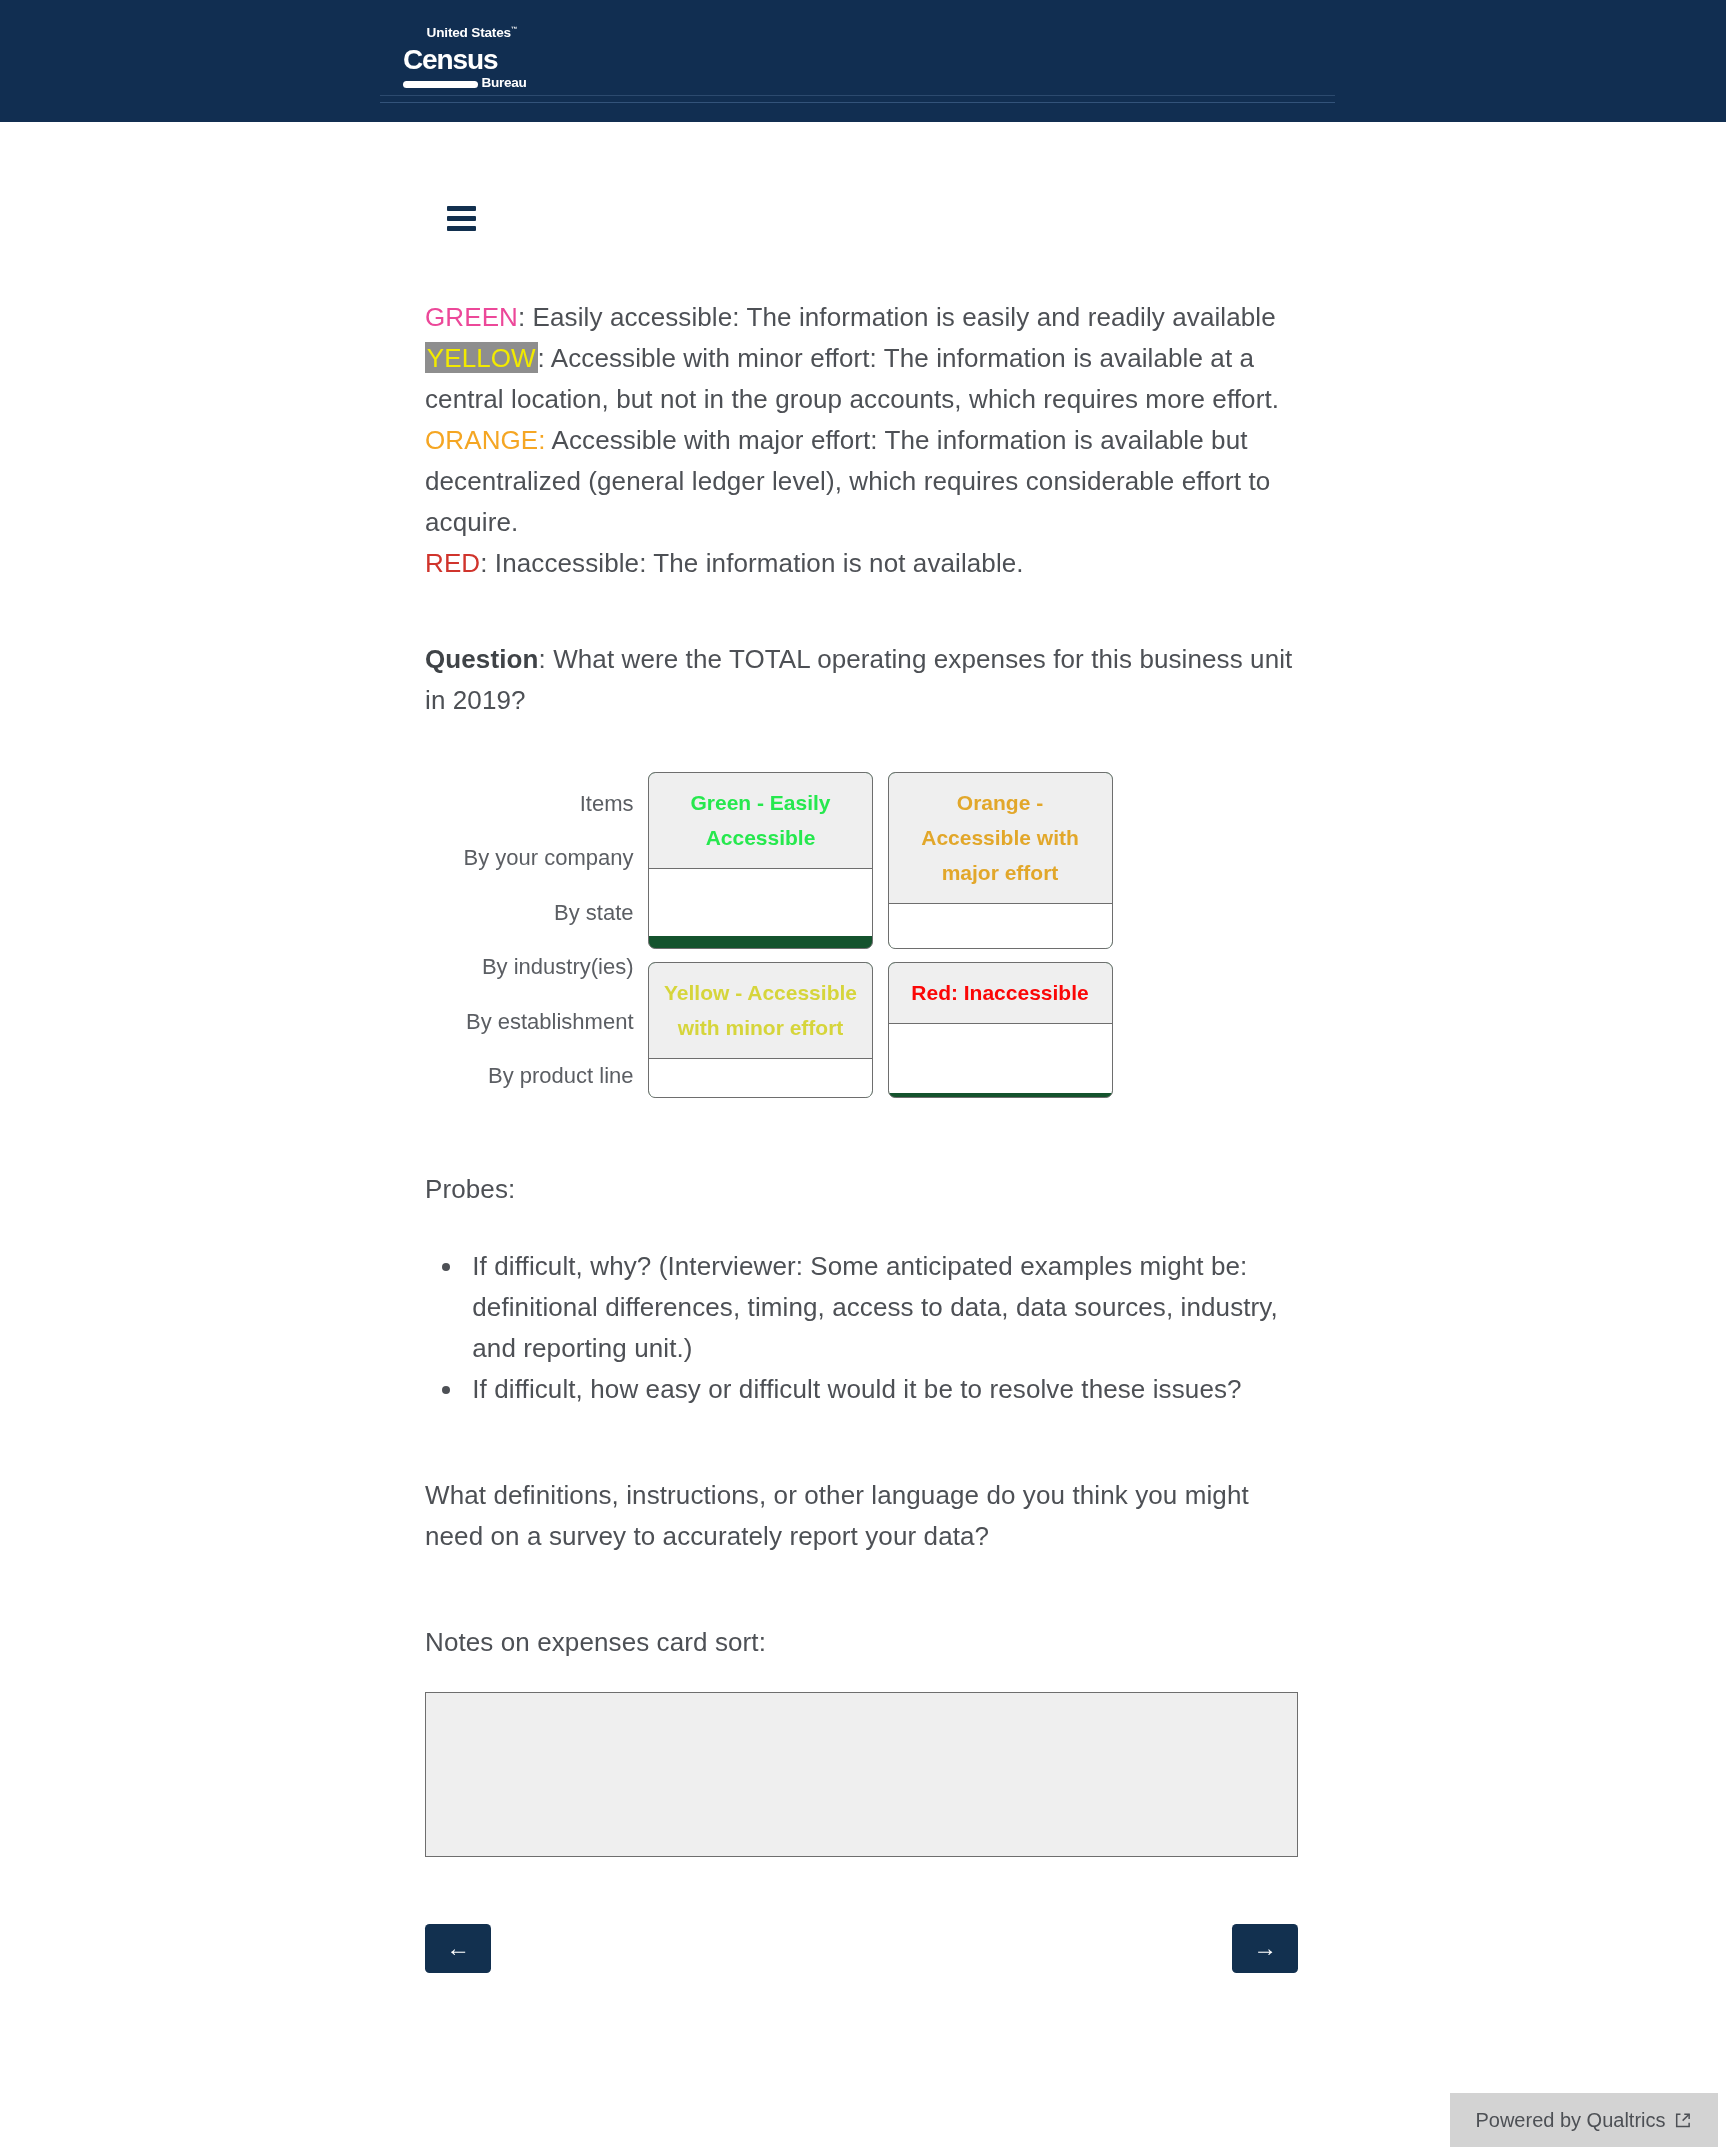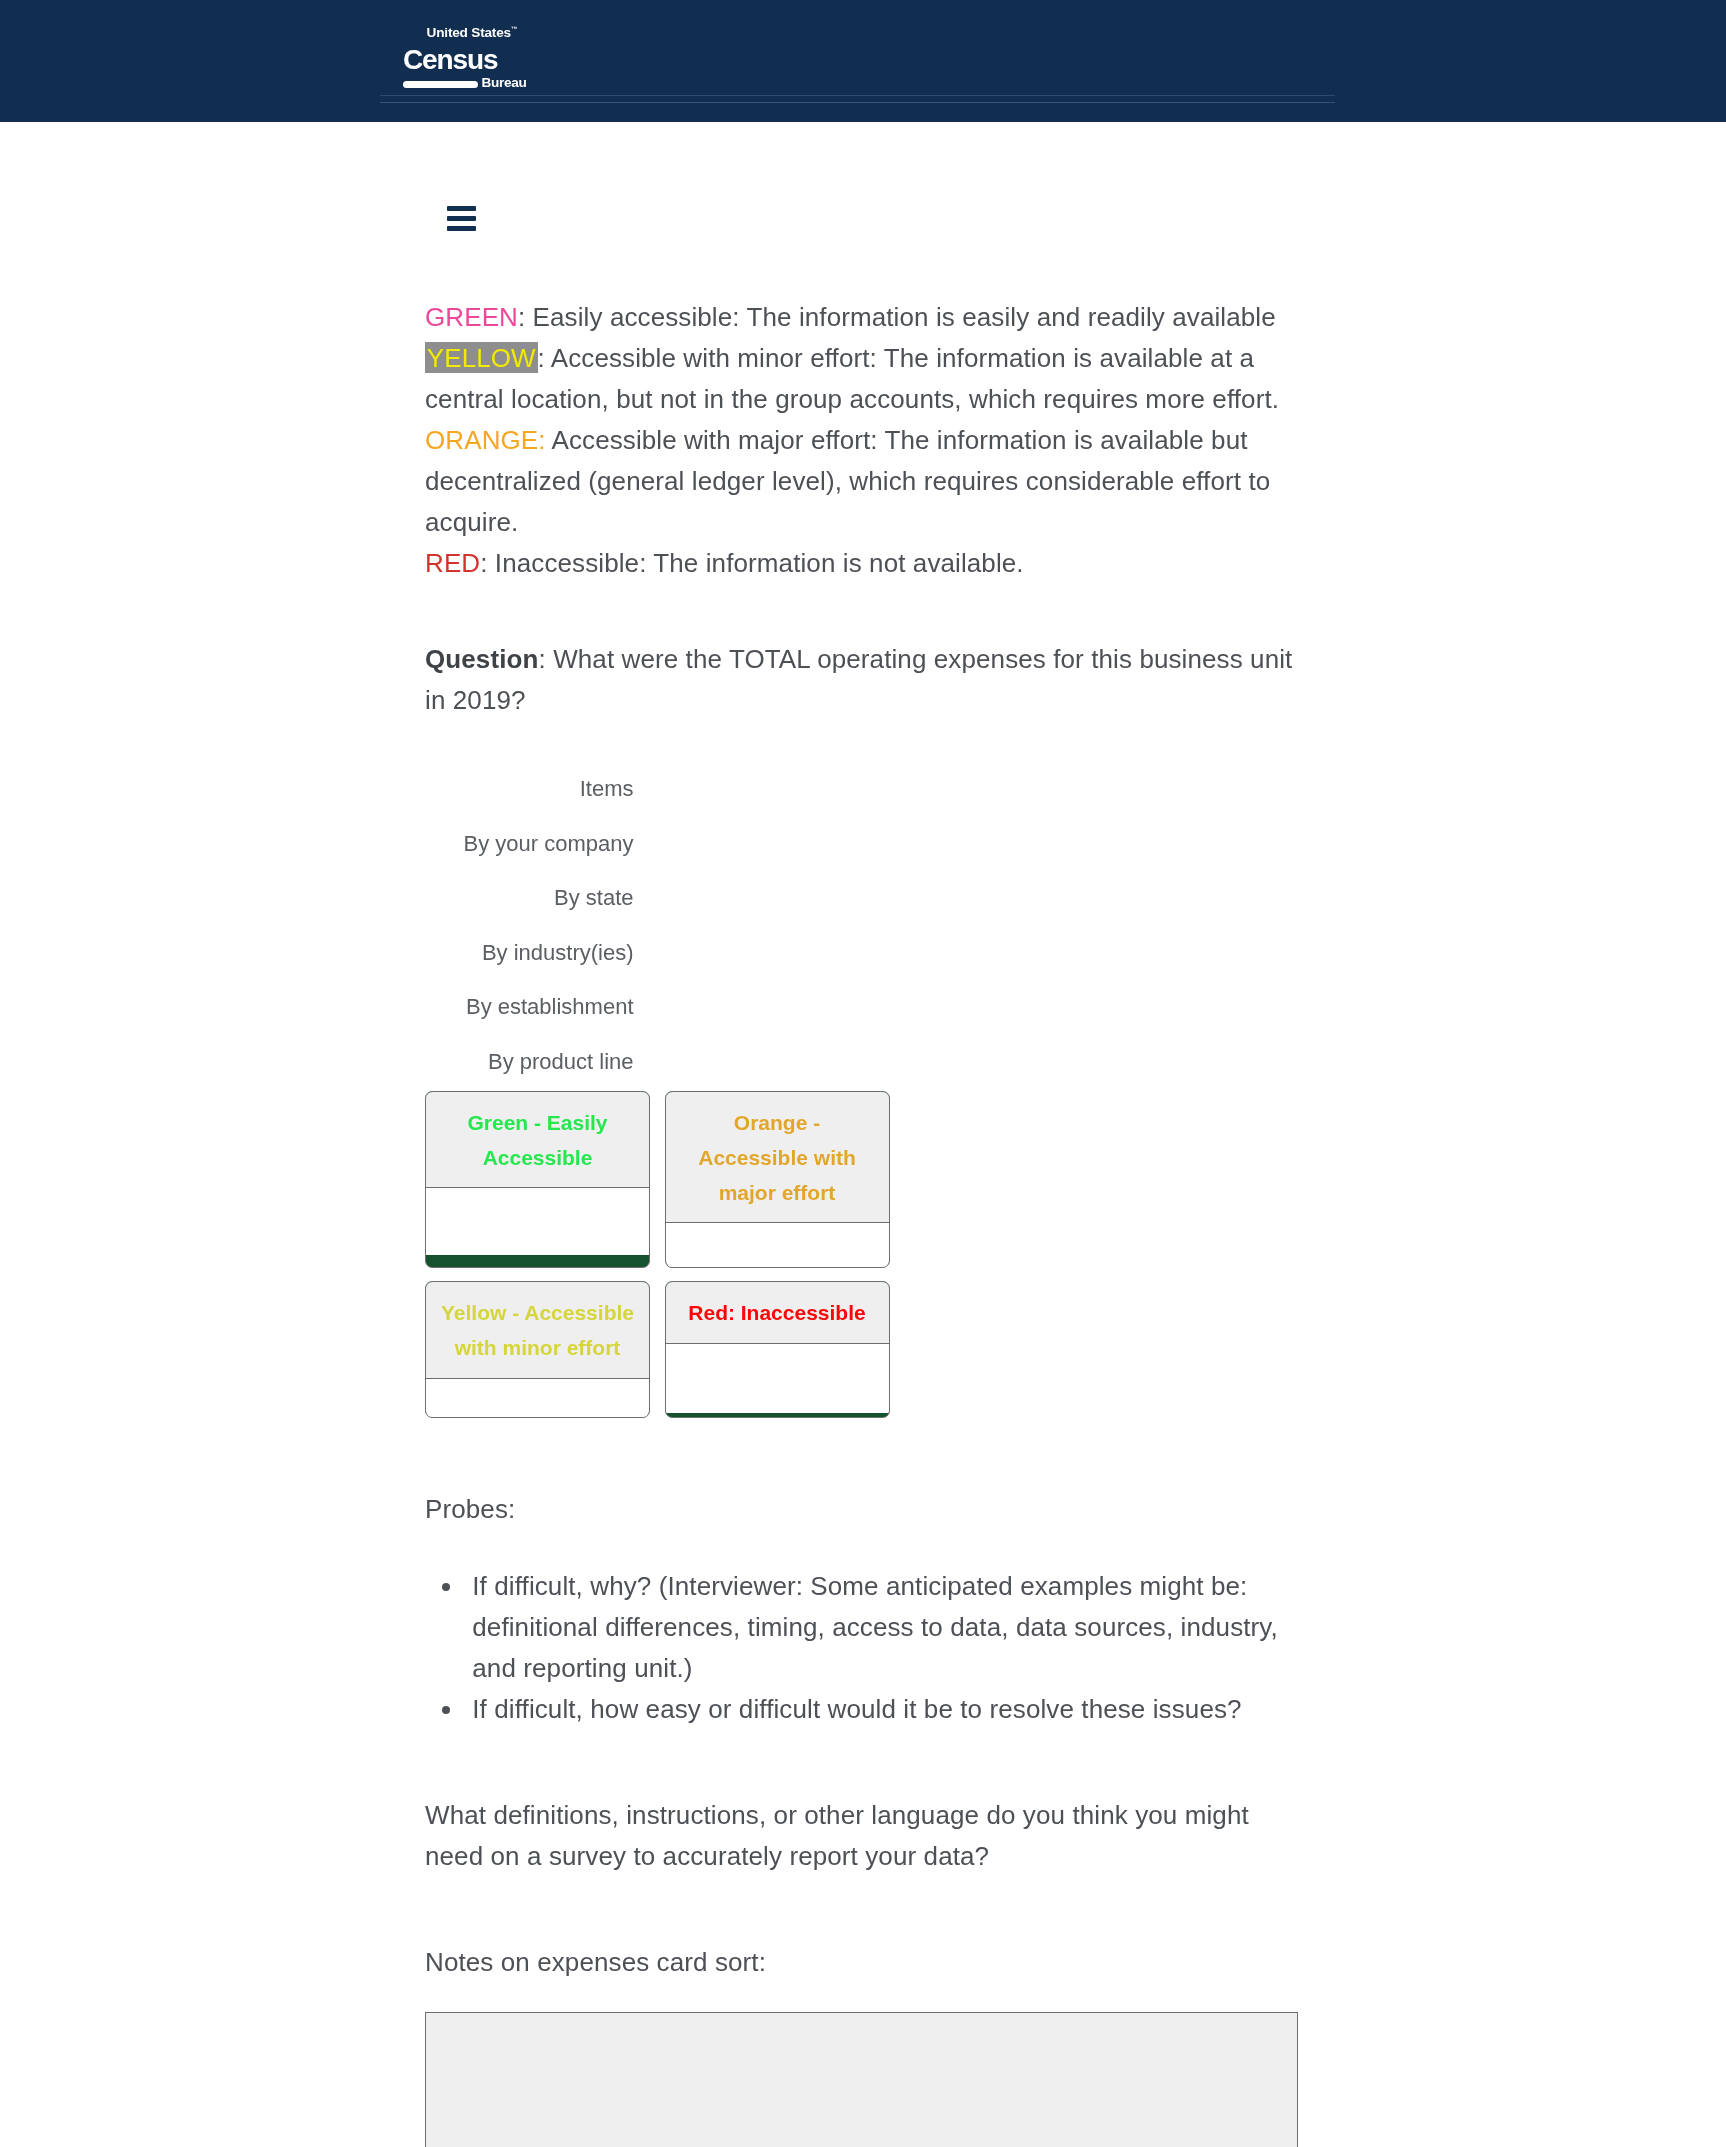--- a/index.html
+++ b/index.html
@@ -118,37 +118,36 @@
   .kw-orange { color: #f5a623; }
   .kw-red    { color: #d0342c; }
   .q-label   { font-weight: 700; color: #3f4347; }
 
   .question { margin-top: 55px; }
 
   
   .cardsort {
     margin-top: 51px;
     display: flex;
-    align-items: flex-start;
-    flex-direction: column;
+    align-items: flex-end;
   }
   .items-col {
     width: 223px;
     padding-right: 14.5px;
     text-align: right;
     padding-top: 3.6px;
   }
   .items-col div {
     font-size: 22px;
     line-height: 1.25;
     color: #5b5e63;
     margin-bottom: 27px;
     white-space: nowrap;
   }
-  .items-col div:last-child { margin-bottom: 16px; }
+  .items-col div:last-child { margin-bottom: 8px; }
 
   .buckets {
     display: grid;
     grid-template-columns: 225px 225px;
     gap: 12.7px 14.5px;
   }
   .bucket {
     border: 1.8px solid #6e6e6e;
     border-radius: 7.3px;
     background: #14532d;

